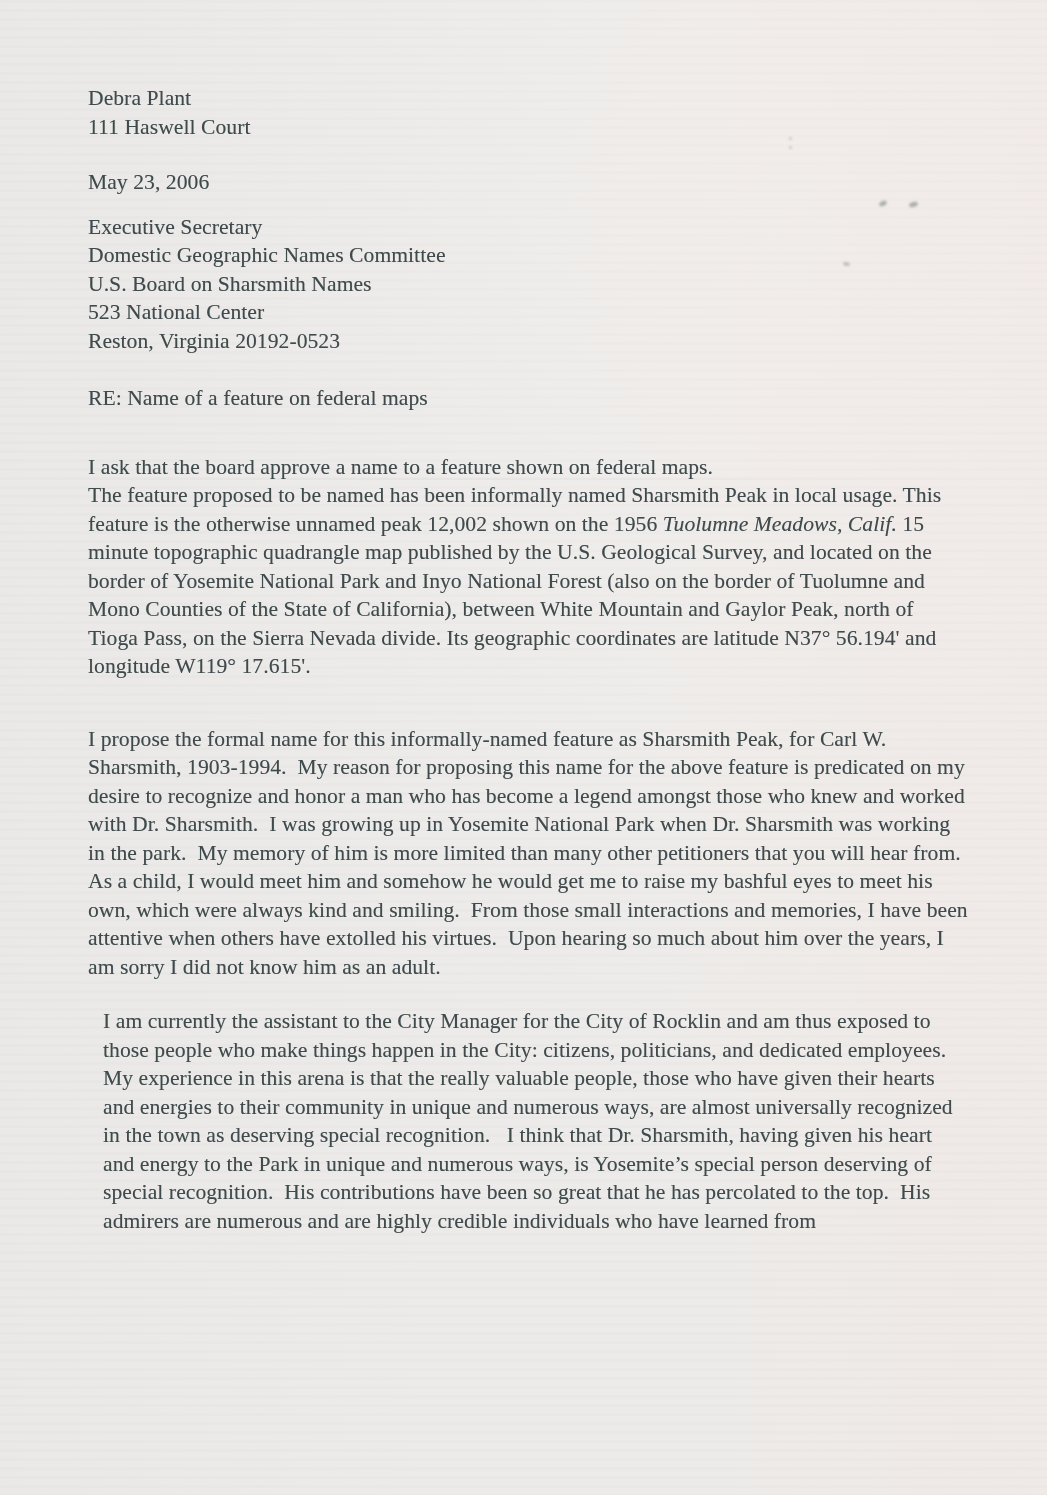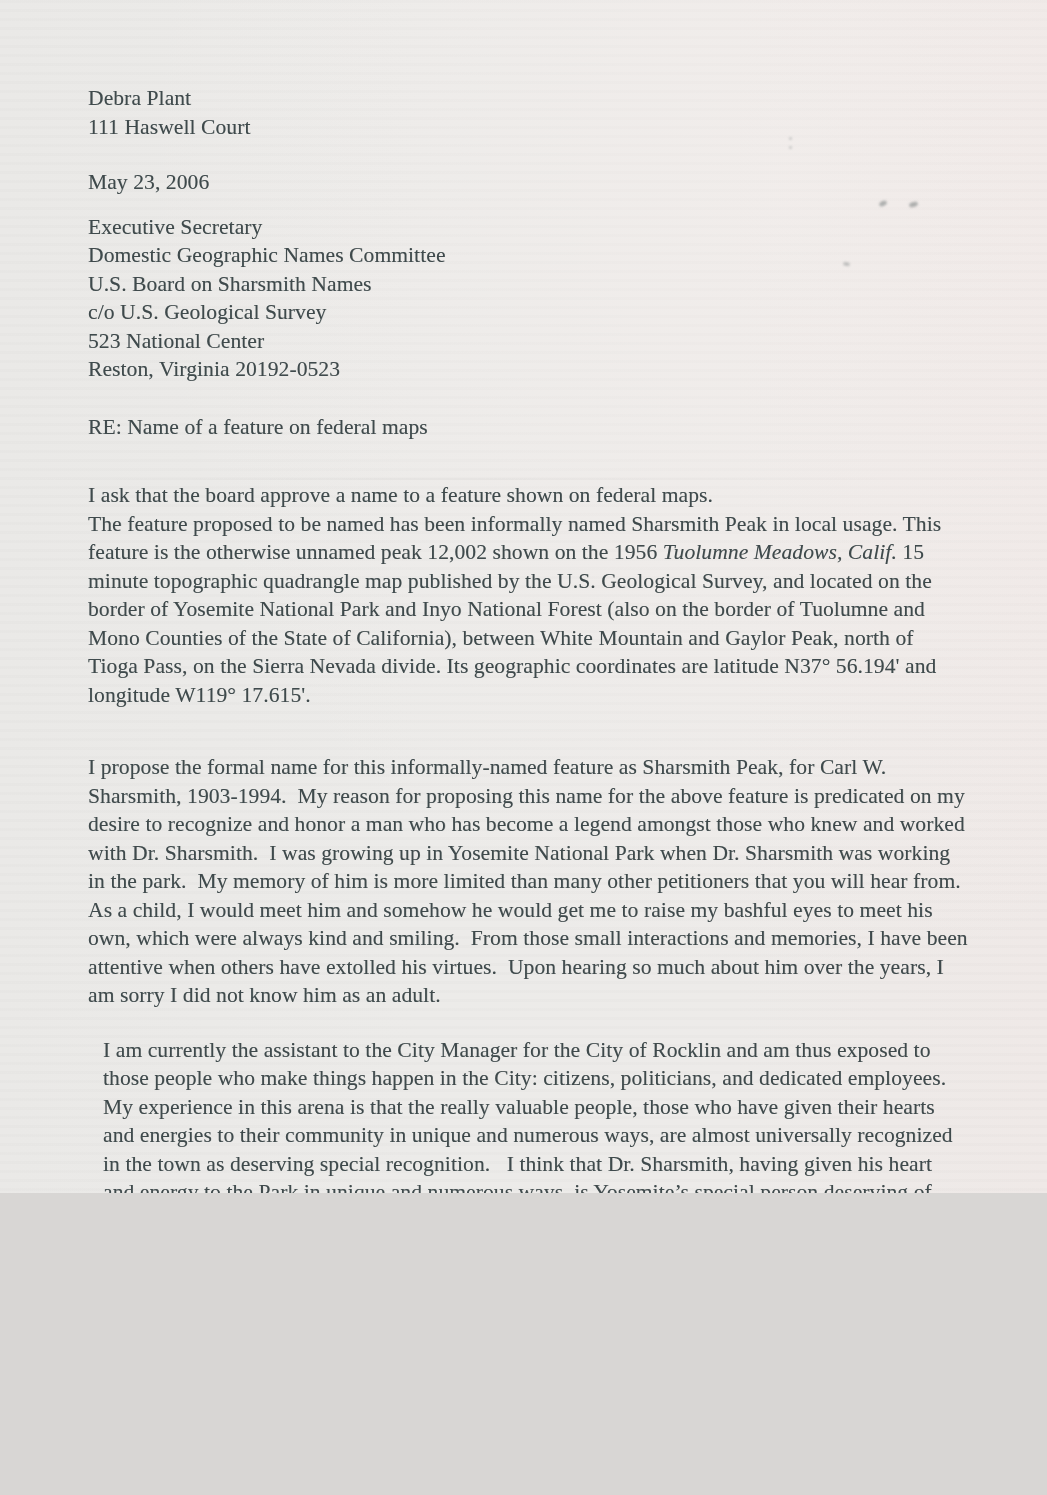--- a/index.html
+++ b/index.html
@@ -3,21 +3,21 @@
 <meta charset="utf-8">
 <style>
   html, body {
     margin: 0;
     padding: 0;
     background: #d8d6d4;
   }
   .page {
     position: relative;
     width: 1047px;
-    height: 1193px;
+    height: 1495px;
     margin: 0 auto;
     overflow: hidden;
     background:
       radial-gradient(ellipse at 75% 15%, rgba(248,240,238,0.35), rgba(248,240,238,0) 60%),
       repeating-linear-gradient(180deg, rgba(0,0,0,0.012) 0px, rgba(0,0,0,0.012) 3px, rgba(255,255,255,0.0) 3px, rgba(255,255,255,0.0) 9px),
       linear-gradient(90deg, #eae9e7 0%, #ecebe9 40%, #edebe9 70%, #efe9e7 100%);
     font-family: "Liberation Serif", "DejaVu Serif", serif;
     color: #3f4a4c;
   }
   .content {
@@ -84,21 +84,20 @@
     </div>
 
     <div class="block date-block">
       <div class="line">May 23, 2006</div>
     </div>
 
     <div class="block recipient-block">
       <div class="line">Executive Secretary</div>
       <div class="line">Domestic Geographic Names Committee</div>
       <div class="line">U.S. Board on Sharsmith Names</div>
-      <div class="line">c/o U.S. Geological Survey</div>
       <div class="line">523 National Center</div>
       <div class="line">Reston, Virginia 20192-0523</div>
     </div>
 
     <div class="block subject-block">
       <div class="line">RE: Name of a feature on federal maps</div>
     </div>
 
     <div class="block opening-block">
       <p class="para block">I ask that the board approve a name to a feature shown on federal maps.</p>

